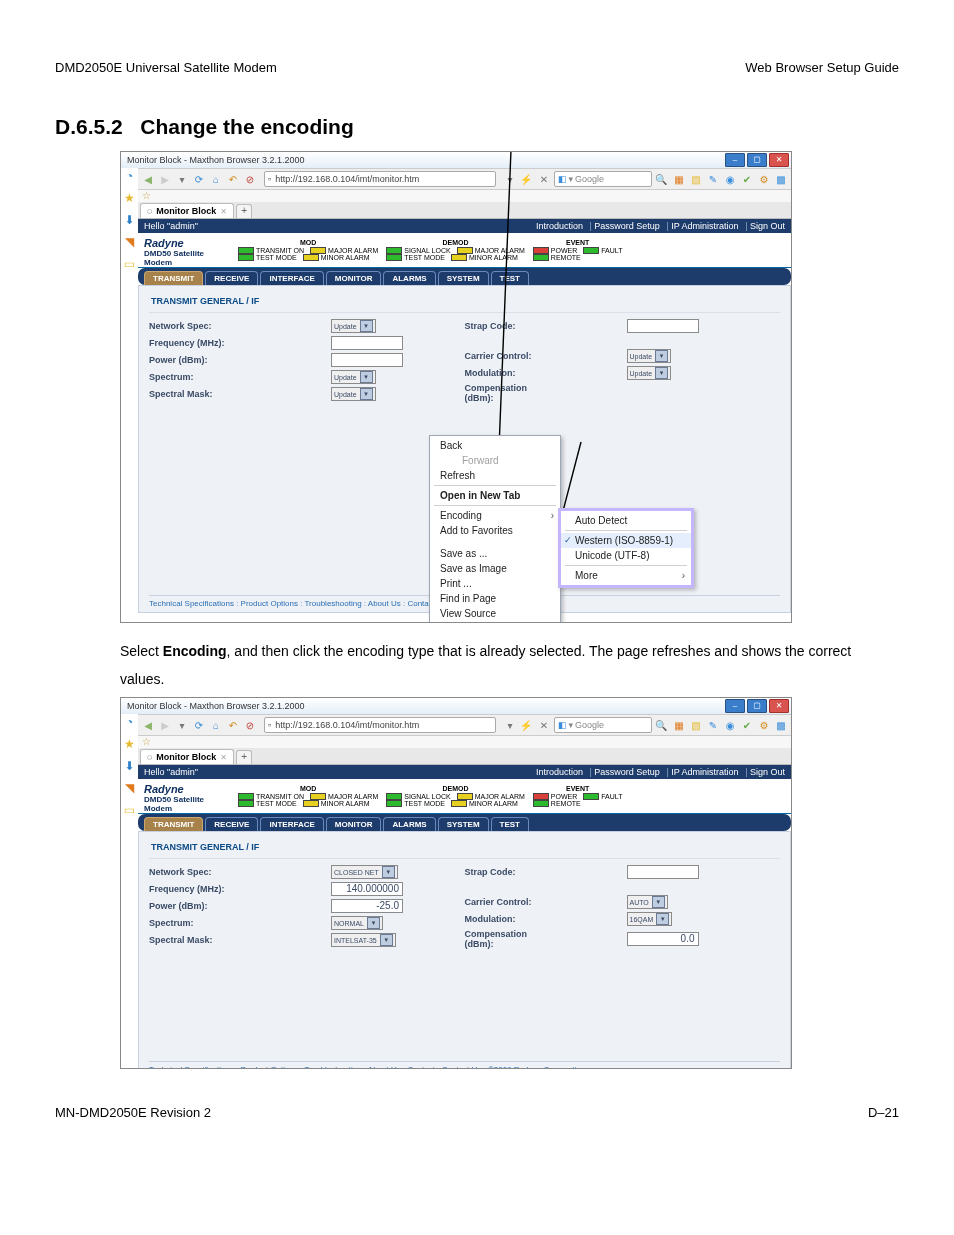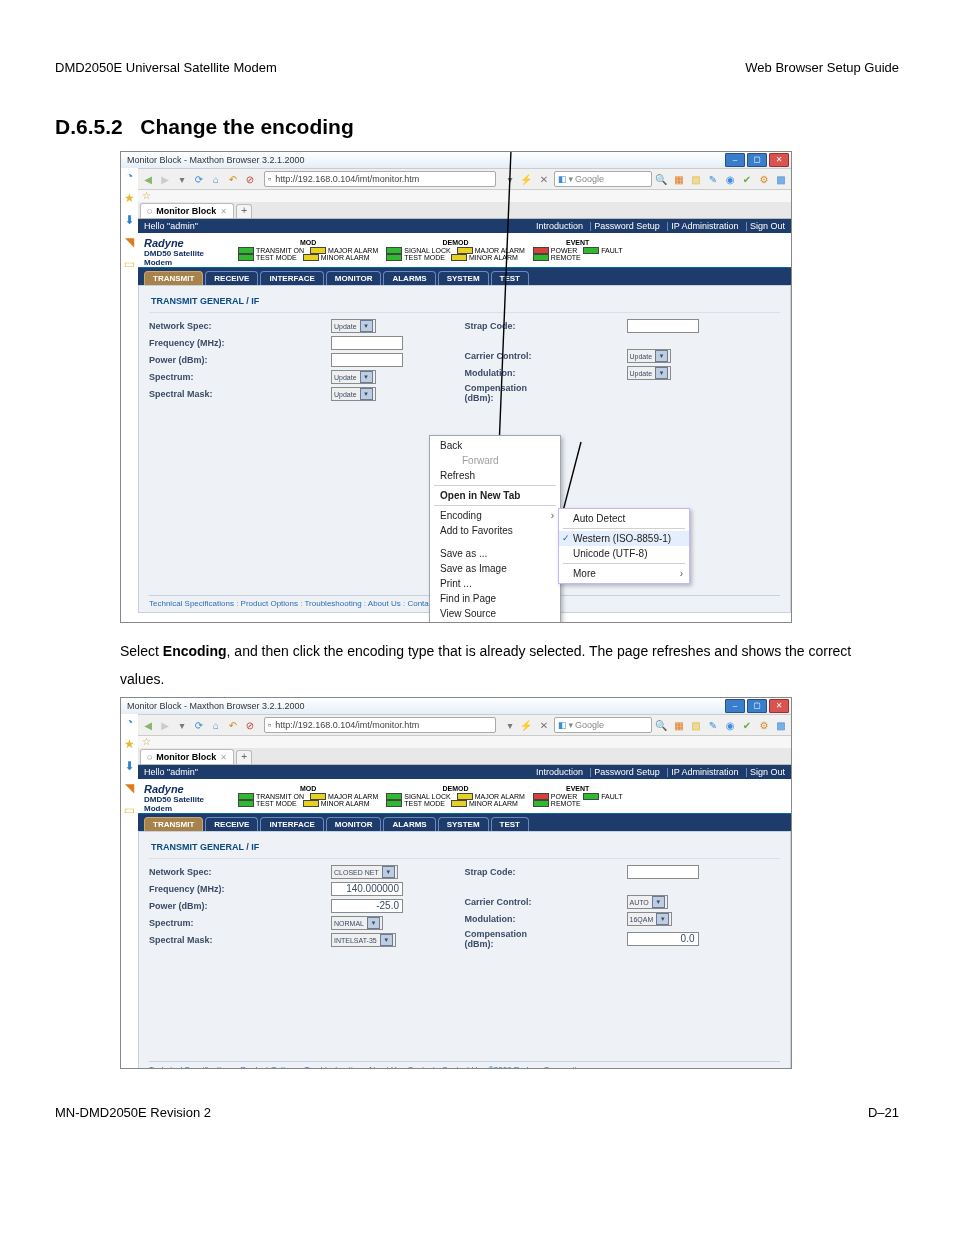--- a/index.html
+++ b/index.html
@@ -129,21 +129,21 @@
   .logo { width:90px; }
   .logoname { font-style:italic; font-weight:bold; font-size:11px; color:#103060;}
   .logosub { font-size:8px; font-weight:bold; color:#103060;}
   .statusgrp { display:flex; gap:8px; padding-top:2px; flex-wrap:nowrap;}
   .statuscol { font-size:7px; }
   .statuscol .hdr { text-align:center; font-weight:bold; color:#000; font-size:7px; margin-bottom:1px;}
   .statusrow { display:flex; align-items:center; gap:2px; white-space:nowrap;}
   .led { width:14px; height:5px; display:inline-block; border:1px solid #444;}
   .led.green{ background:#2dbb2d;} .led.yellow{ background:#e6d020;} .led.red{ background:#d9403a;}
 
-  .navtabs { background:#1d3b6b; padding:3px 6px 0 6px; display:flex; gap:2px;}
+  .navtabs { background:#1d3b6b; padding:3px 6px 0 6px; display:flex; gap:2px;border-radius:7px;}
   .navtab { background:#1d3b6b; color:#fff; border:1px solid #6a8abf; border-bottom:none; border-radius:4px 4px 0 0; padding:2px 8px; font-size:8px; font-weight:bold;}
   .navtab.active { background:#a7824a; border-color:#caa870; }
 
   .appbody { background:#eef1f6; border:1px solid #c7d0de; padding:6px 10px 60px 10px; margin:0;}
   .appsect { font-size:9px; color:#0a4a86; font-weight:bold; padding:4px 2px 6px 2px; border-bottom:1px solid #dadfe8; margin-bottom:6px;}
   .formrow { display:flex; }
   .formcol { width:50%; }
   .frow { display:flex; align-items:center; font-size:9px; color:#3b4b66; margin-bottom:3px;}
   .flabel { width:92px; font-weight:bold;}
   .fctrl { display:flex; align-items:center; gap:2px;}
@@ -161,21 +161,21 @@
     box-shadow:2px 2px 4px rgba(0,0,0,.25);
     font-size:10px;
     padding:2px 0;
     z-index:5;
     width:130px;
   }
   .ctxmenu .mi { padding:2px 10px; color:#222; position:relative;}
   .ctxmenu .mi.disabled { color:#a0a0a0;padding-left:32px;}
   .ctxmenu .mi.hassub::after { content:"›"; position:absolute; right:6px; color:#555;}
   .ctxmenu .sep { height:1px; background:#d0d0d0; margin:2px 4px;}
-  .submenu { position:absolute; left:128px; top:0; width:130px; background:#fff; border:1px solid #c4b5fd; box-shadow:2px 2px 4px rgba(0,0,0,.25); padding:2px 0;}
+  .submenu { position:absolute; left:128px; top:0; width:130px; background:#fff; border:3px solid #c4b5fd; box-shadow:2px 2px 4px rgba(0,0,0,.25); padding:2px 0;}
   .submenu .mi.sel { background:#e4eefc;}
   .submenu .mi.check::before { content:"✓"; position:absolute; left:3px; color:#2b5aa0; font-size:9px;}
   .submenu .mi { padding:2px 10px 2px 14px; position:relative;}
 
   .footer { display:flex; justify-content:space-between; font-size:13px; margin-top:36px;}
 </style>
 </head>
 <body>
 
 <div class="page">

